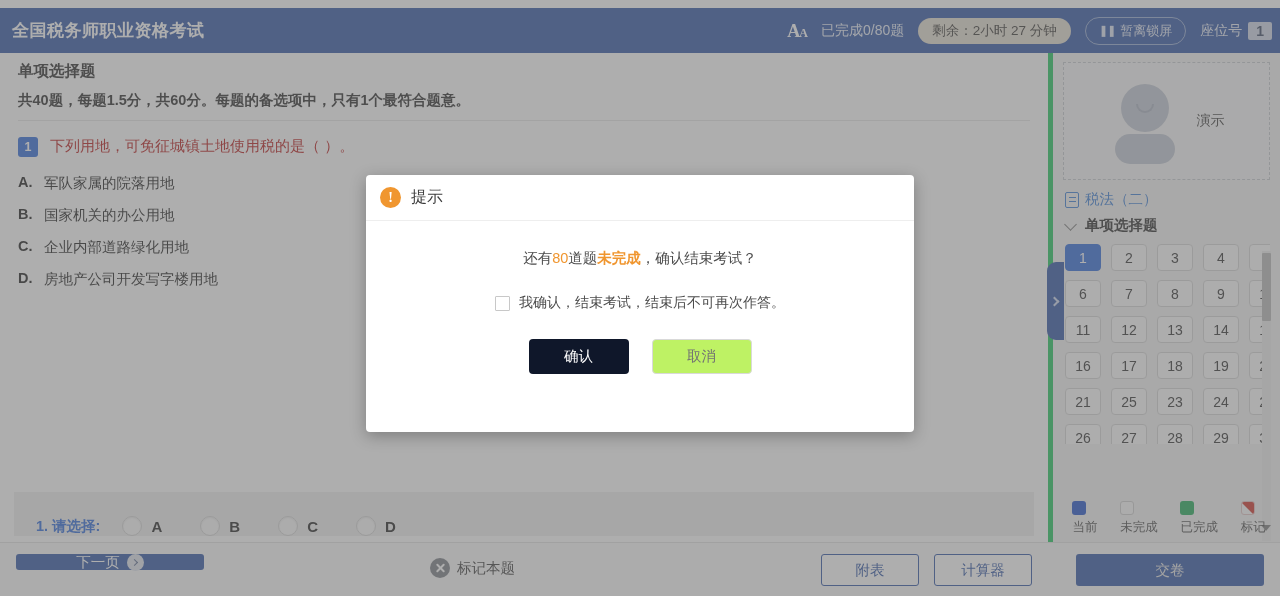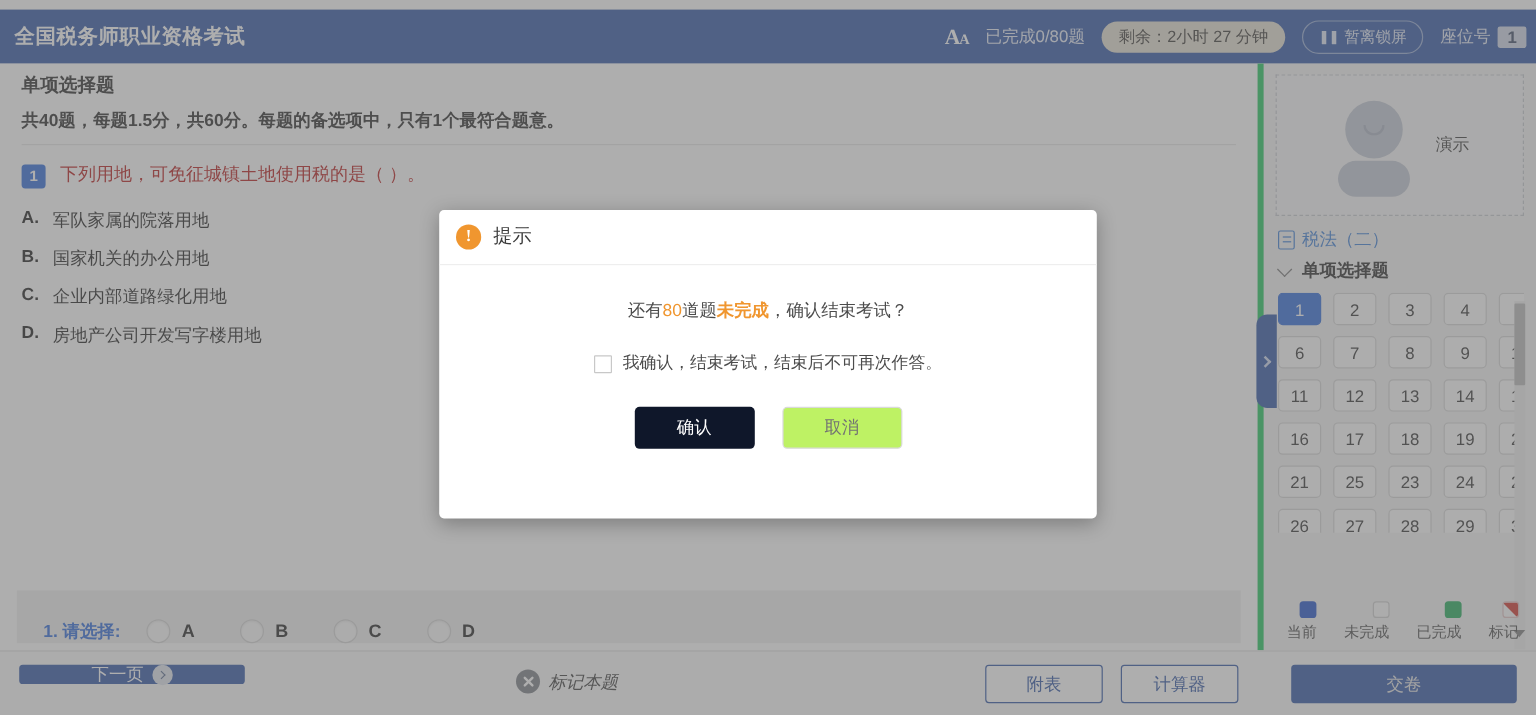--- a/index.html
+++ b/index.html
@@ -148,21 +148,21 @@
   .vcaret {
     position: absolute; right: 9px; top: 472px; width: 0; height: 0;
     border-left: 5px solid transparent; border-right: 5px solid transparent;
     border-top: 6px solid #7d7d7d;
   }
 
   .legend {
     position: absolute; left: 0; bottom: 6px; width: 232px;
     display: flex; justify-content: space-around; align-items: flex-end; padding: 0 8px;
   }
-  .legend-item { display: flex; flex-direction: column; align-items: flex-end; gap: 4px; }
+  .legend-item { display: flex; flex-direction: column; align-items: flex-start; gap: 4px; }
   .legend-sq { width: 14px; height: 14px; border-radius: 3px; }
   .legend-sq.current { background: #2352c9; }
   .legend-sq.undone { background: #fafafa; border: 1px solid #cfcfcf; }
   .legend-sq.done { background: #22aa5a; }
   .legend-sq.flag { background: #fafafa; border: 1px solid #e3c3c3; position: relative; overflow: hidden; }
   .legend-sq.flag::after {
     content:''; position:absolute; right:0; top:0; width: 0; height: 0;
     border-top: 13px solid #d0342c; border-left: 13px solid transparent;
   }
   .legend-txt { font-size: 12.5px; color: #4a4a4a; }
@@ -201,21 +201,21 @@
   }
   .flag-circle {
     width: 20px; height: 20px; border-radius: 50%; background: #7b7f86;
     display: flex; align-items: center; justify-content: center; position: relative;
   }
   .flag-circle::before, .flag-circle::after {
     content: ''; position: absolute; width: 11px; height: 2px; background: #fff; border-radius: 1px;
   }
   .flag-circle::before { transform: rotate(45deg); }
   .flag-circle::after  { transform: rotate(-45deg); }
-  .flag-text { font-size: 14.5px; color: #3c3c3c; font-style: italic; }
+  .flag-text { font-size: 14.5px; color: #3c3c3c; }
 
   .btn-outline {
     position: absolute; top: 11px; height: 32px; width: 98px;
     border: 1px solid #2f55a4; color: #2f55a4; background: #fff; border-radius: 3px;
     font-size: 14.5px; display: flex; align-items: center; justify-content: center;
   }
   .btn-attach { left: 821px; }
   .btn-calc   { left: 934px; }
   .btn-submit {
     position: absolute; left: 1076px; top: 11px; width: 188px; height: 32px;

